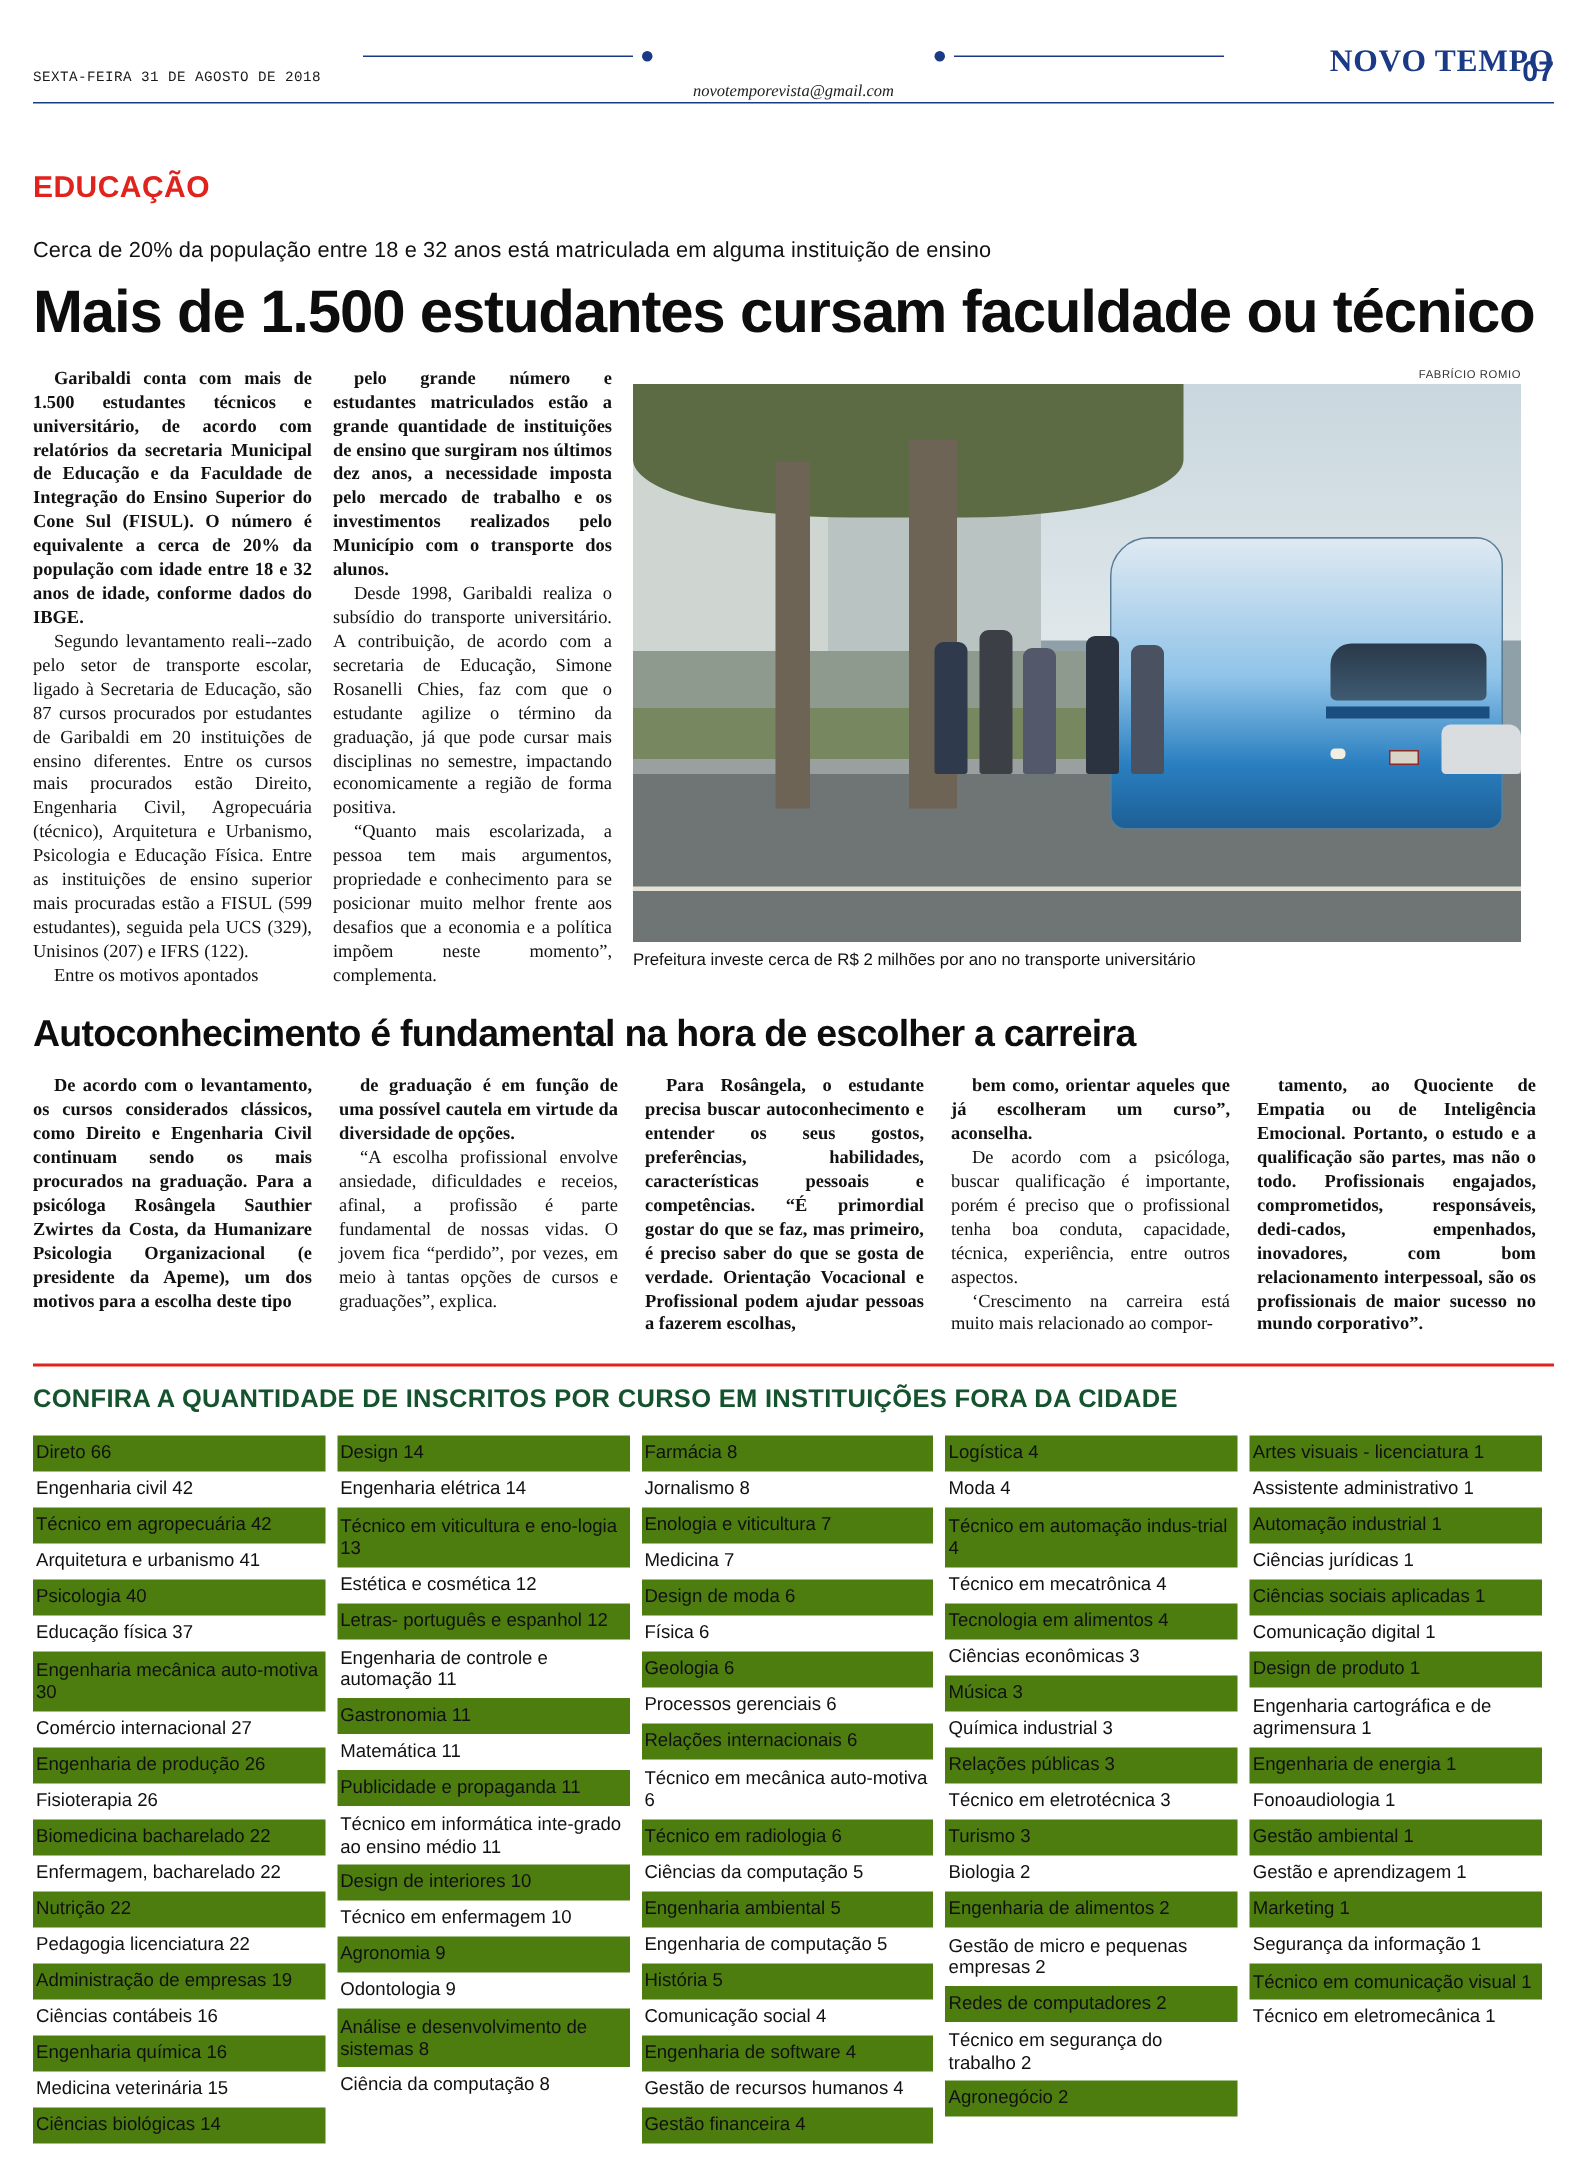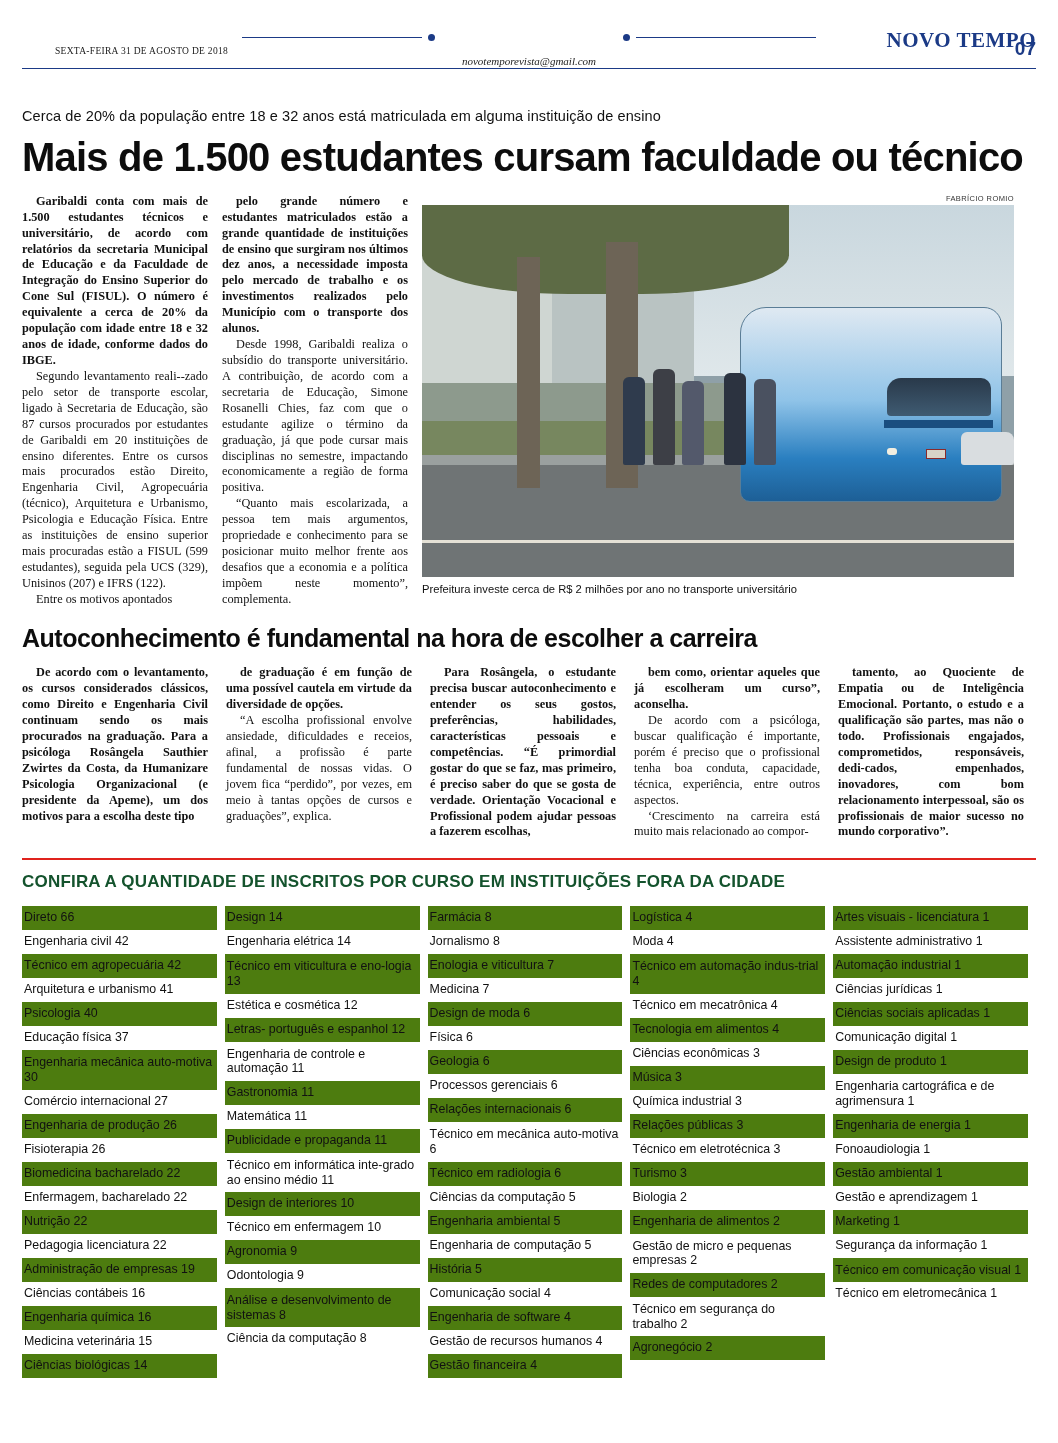--- a/index.html
+++ b/index.html
@@ -43,25 +43,24 @@
     font-family: "Liberation Serif", serif;
     font-style: italic;
     font-size: 11px;
     color: #222;
     margin-top: 4px;
   }
   .mast-date {
     position: absolute;
     left: 0;
     top: 46px;
-    font-family: Liberation Serif, serif;
+    font-family: Liberation Mono, monospace;
     font-size: 9.5px;
     letter-spacing: 0.3px;
     color: #1a1a1a;
-    margin-left: 33px;
   }
   .mast-page {
     position: absolute;
     right: 0;
     top: 38px;
     font-family: "Liberation Sans", sans-serif;
     font-weight: bold;
     font-size: 19px;
     color: #1b3a86;
   }
@@ -243,20 +242,21 @@
     <div class="mast-deco left"></div>
     <div class="mast-line right"></div>
     <div class="mast-deco right"></div>
     <div class="mast-title">NOVO TEMPO</div>
     <div class="mast-email">novotemporevista@gmail.com</div>
     <div class="mast-date">SEXTA-FEIRA 31 DE AGOSTO DE 2018</div>
     <div class="mast-page">07</div>
     <div class="mast-rule"></div>
   </div>
 
+  <div class="section-label">EDUCAÇÃO</div>
   <div class="kicker">Cerca de 20% da população entre 18 e 32 anos está matriculada em alguma instituição de ensino</div>
   <div class="headline">Mais de 1.500 estudantes cursam faculdade ou técnico</div>
 
   <div class="art1">
     <div class="col w1">
       <p>Garibaldi conta com mais de 1.500 estudantes técnicos e universitário, de acordo com relatórios da secretaria Municipal de Educação e da Faculdade de Integração do Ensino Superior do Cone Sul (FISUL). O número é equivalente a cerca de 20% da população com idade entre 18 e 32 anos de idade, conforme dados do IBGE.</p>
       <p>Segundo levantamento reali--zado pelo setor de transporte escolar, ligado à Secretaria de Educação, são 87 cursos procurados por estudantes de Garibaldi em 20 instituições de ensino diferentes. Entre os cursos mais procurados estão Direito, Engenharia Civil, Agropecuária (técnico), Arquitetura e Urbanismo, Psicologia e Educação Física. Entre as instituições de ensino superior mais procuradas estão a FISUL (599 estudantes), seguida pela UCS (329), Unisinos (207) e IFRS (122).</p>
       <p>Entre os motivos apontados</p>
     </div>
     <div class="col w1">

